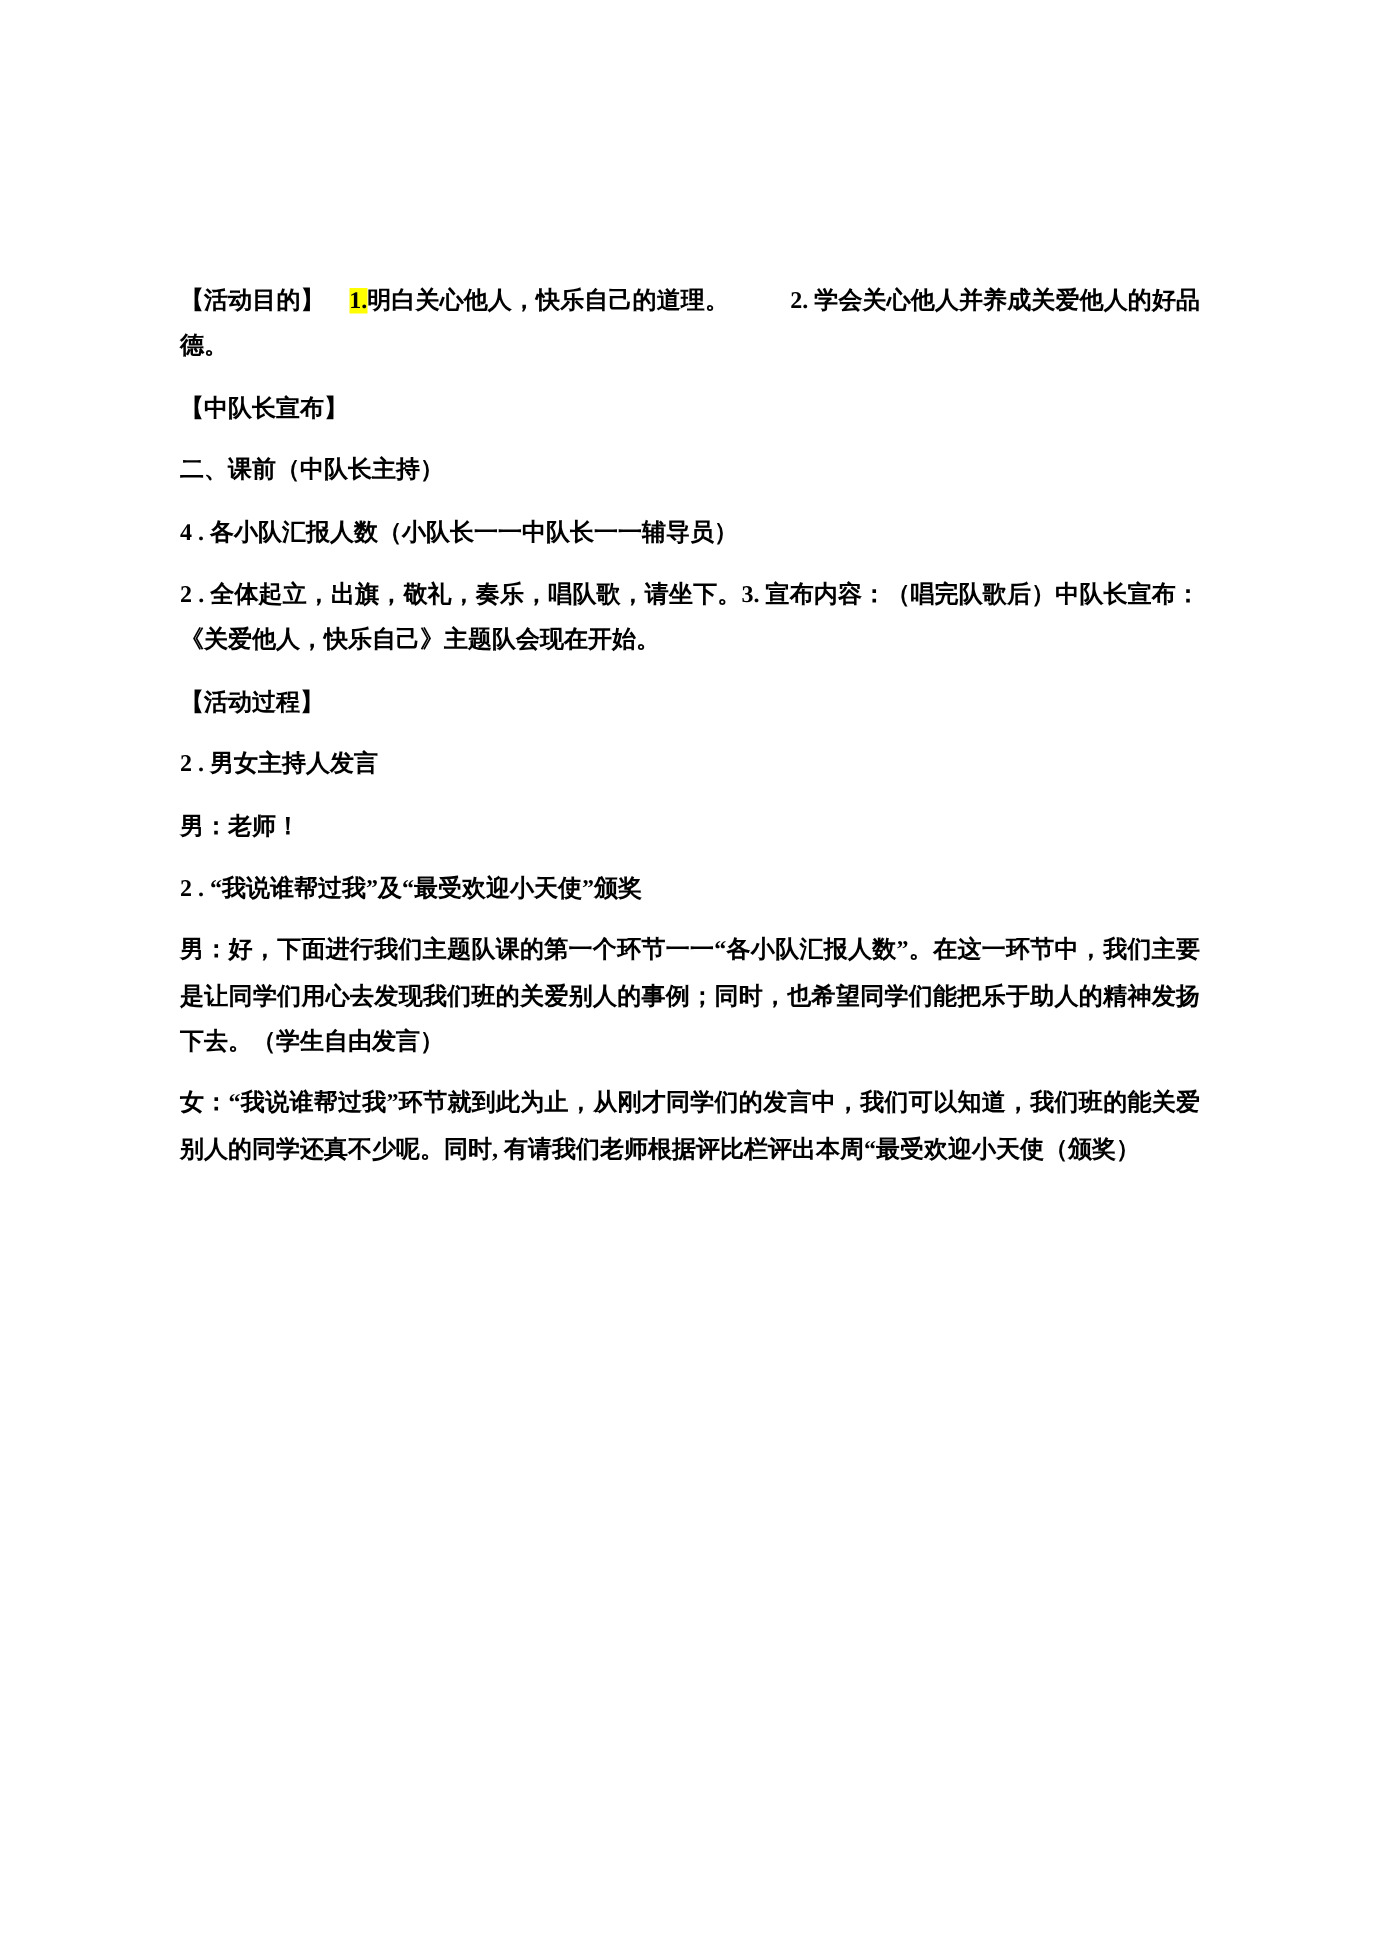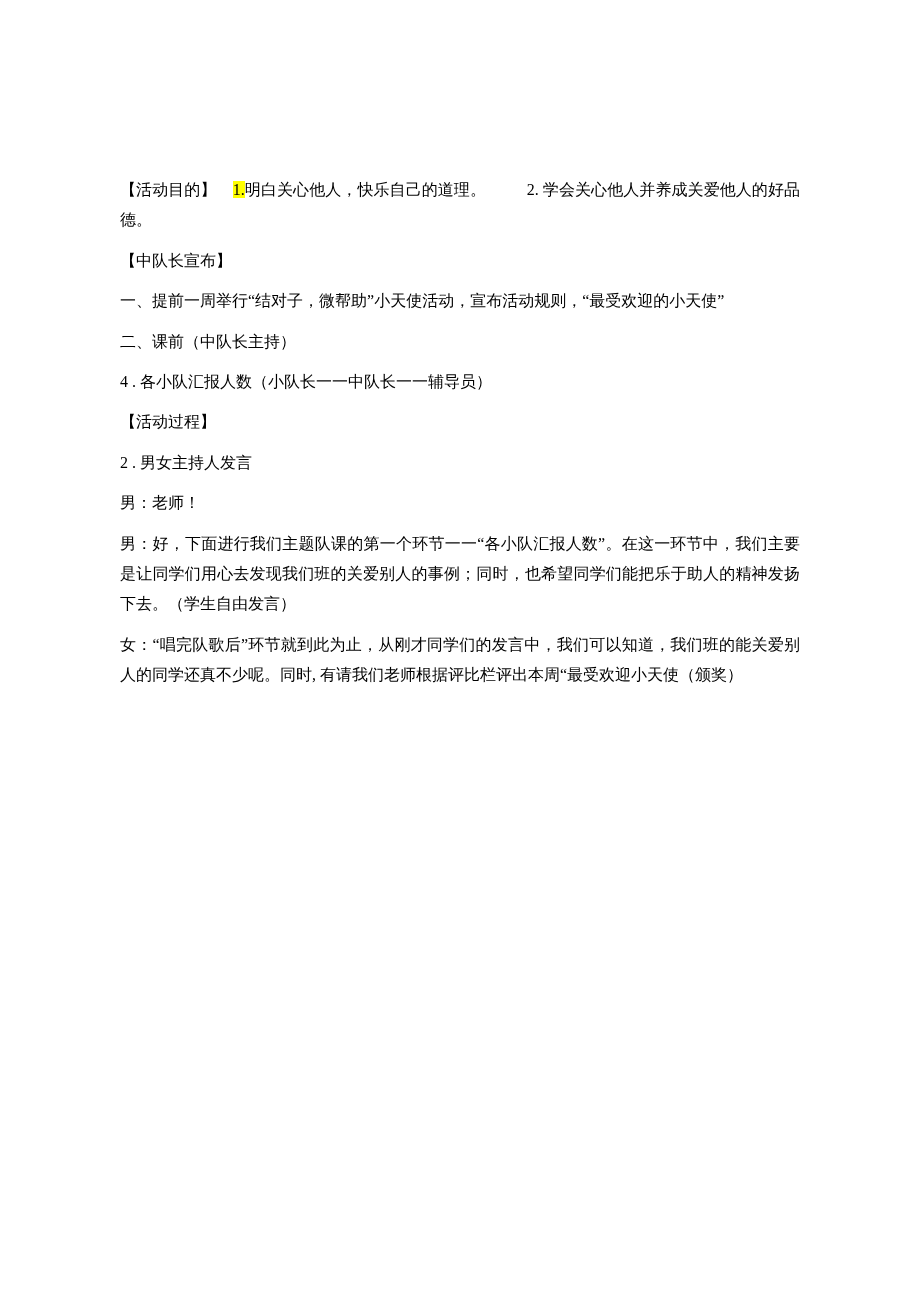--- a/index.html
+++ b/index.html
@@ -11,58 +11,60 @@
     color: #000000;
     line-height: 1.9;
   }
   .page {
     width: 920px;
     min-height: 1301px;
     box-sizing: border-box;
     padding: 175px 120px 120px 120px;
   }
   .para {
-    margin: 0 0 10px 0;
+    margin: 11px 0 10px 0;
     text-align: justify;
     text-justify: inter-ideograph;
+    font-weight: bold;
   }
   .highlight {
     background-color: #ffff00;
   }
   .label {
     display: inline;
   }
 </style>
 </head>
 <body>
 
 <div class="page">
 
   <p class="para">
     <span class="label">【活动目的】</span>&nbsp;&nbsp;&nbsp;&nbsp;<span class="highlight">1.</span><span>明白关心他人，快乐自己的道理。</span>&nbsp;&nbsp;&nbsp;&nbsp;&nbsp;&nbsp;&nbsp;&nbsp;&nbsp;&nbsp;<span>2. 学会关心他人并养成关爱他人的好品德。</span>
   </p>
 
   <p class="para">【中队长宣布】</p>
 
-  <p class="para">一、提前一周举行“结对子，微帮助”小天使活动，宣布活动规则，“最受欢迎的小天使”</p>
 
   <p class="para">二、课前（中队长主持）</p>
 
   <p class="para">4 . 各小队汇报人数（小队长一一中队长一一辅导员）</p>
 
+  <p class="para">2 . 全体起立，出旗，敬礼，奏乐，唱队歌，请坐下。3. 宣布内容：（唱完队歌后）中队长宣布：《关爱他人，快乐自己》主题队会现在开始。</p>
 
   <p class="para">【活动过程】</p>
 
   <p class="para">2 . 男女主持人发言</p>
 
   <p class="para">男：老师！</p>
 
 
 
 
 
+  <p class="para">2 . “我说谁帮过我”及“最受欢迎小天使”颁奖</p>
 
   <p class="para">男：好，下面进行我们主题队课的第一个环节一一“各小队汇报人数”。在这一环节中，我们主要是让同学们用心去发现我们班的关爱别人的事例；同时，也希望同学们能把乐于助人的精神发扬下去。（学生自由发言）</p>
 
-  <p class="para">女：“唱完队歌后”环节就到此为止，从刚才同学们的发言中，我们可以知道，我们班的能关爱别人的同学还真不少呢。同时, 有请我们老师根据评比栏评出本周“最受欢迎小天使（颁奖）</p>
+  <p class="para">女：“我说谁帮过我”环节就到此为止，从刚才同学们的发言中，我们可以知道，我们班的能关爱别人的同学还真不少呢。同时, 有请我们老师根据评比栏评出本周“最受欢迎小天使（颁奖）</p>
 
 
 </div>
 
 </body></html>

